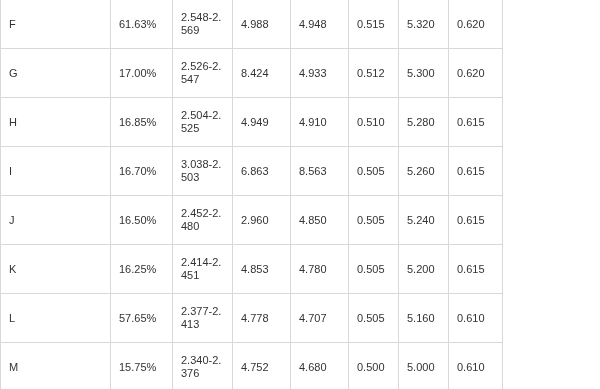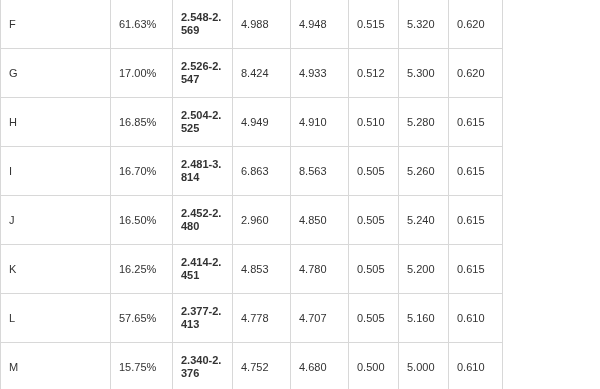--- a/index.html
+++ b/index.html
@@ -41,21 +41,20 @@
   #data-table col.c4 { width: 58px; }
   #data-table col.c5 { width: 50px; }
   #data-table col.c6 { width: 50px; }
   #data-table col.c7 { width: 54px; }
 
   #data-table tr.row-first td { border-top: 1px solid #d8d8d8; }
 
   .cell-range {
     white-space: normal;
     word-break: break-all;
-    font-weight: bold;
   }
   .table-wrap {
     position: absolute;
     left: 0;
     top: -1px;
     width: 492px;
   }
   
 </style>
 </head>
@@ -100,21 +99,21 @@
           <td class="cell-range">2.504-2.525</td>
           <td>4.949</td>
           <td>4.910</td>
           <td>0.510</td>
           <td>5.280</td>
           <td>0.615</td>
         </tr>
         <tr>
           <td>I</td>
           <td>16.70%</td>
-          <td class="cell-range">2.481-3.814</td>
+          <td class="cell-range">3.038-2.503</td>
           <td>6.863</td>
           <td>8.563</td>
           <td>0.505</td>
           <td>5.260</td>
           <td>0.615</td>
         </tr>
         <tr>
           <td>J</td>
           <td>16.50%</td>
           <td class="cell-range">2.452-2.480</td>

